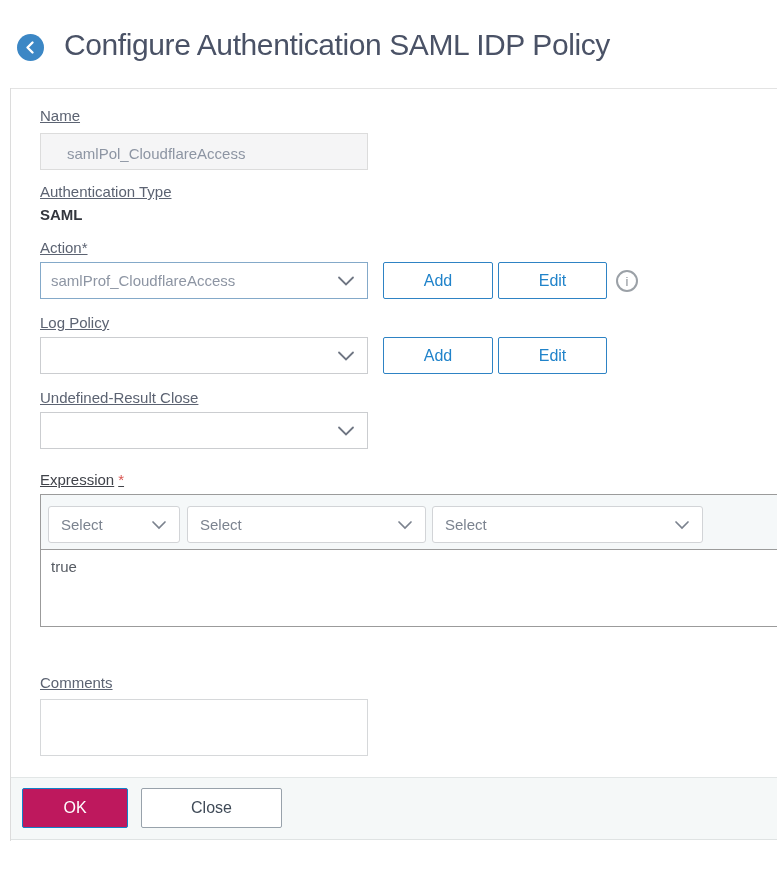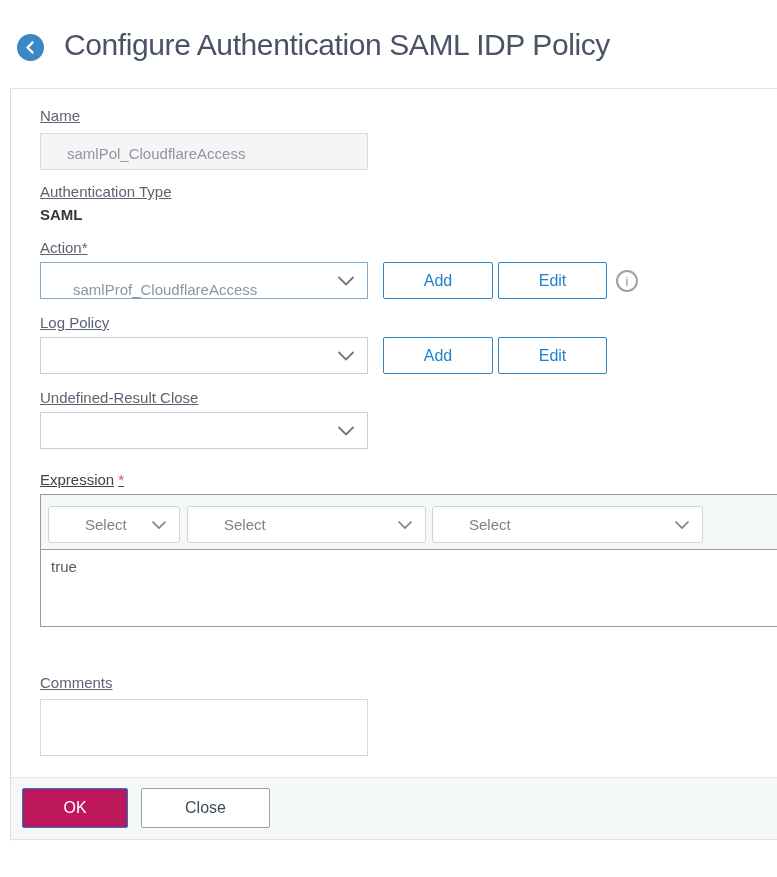--- a/index.html
+++ b/index.html
@@ -47,22 +47,22 @@
   
   .text-input {
     position: absolute; left: 40px; width: 328px; height: 37px;
     border: 1px solid #dcdcdc; background: #f5f5f6;
     color: #8d95a3; font-size: 15px; padding: 4px 10px 0 26px;
     font-family: "Liberation Sans", sans-serif;
   }
   .select-box {
     position: absolute; left: 40px; width: 328px; height: 37px;
     background: #fff; border: 1px solid #cbcdd0;
-    display: flex; align-items: flex-end;
-    padding-left: 32px; cursor: pointer;
+    display: flex; align-items: center;
+    padding-left: 10px; cursor: pointer;
   }
   .select-box.accent { border-color: #84a9c9; }
   .select-box .sel-value { font-size: 15px; color: #8d95a3; }
   .select-box .chev {
     position: absolute; right: 12px; top: 50%;
     transform: translateY(-50%);
     display: flex;
   }
   
   .outline-btn {
@@ -83,21 +83,21 @@
   
   .expr-toolbar {
     position: absolute; left: 40px; top: 494px;
     width: 737px; height: 56px;
     background: #f5f8f9;
     border: 1px solid #9b9b9b; border-right: none;
   }
   .expr-select {
     position: absolute; top: 506px; height: 37px;
     background: #fff; border: 1px solid #d2d4d7; border-radius: 3px;
-    display: flex; align-items: center; padding-left: 36px;
+    display: flex; align-items: center; padding-left: 12px;
     cursor: pointer;
   }
   .expr-select .sel-value { font-size: 15px; color: #7b838f; }
   .expr-select .chev {
     position: absolute; right: 12px; top: 50%;
     transform: translateY(-50%); display: flex;
   }
   .expr-text-wrap {
     position: absolute; left: 40px; top: 550px;
     width: 737px; height: 77px;
@@ -131,21 +131,21 @@
   .ok-btn {
     position: absolute; left: 22px; top: 788px;
     width: 106px; height: 40px;
     background: #be185d; color: #ffffff;
     border: 1px solid #1181c8; border-radius: 2px;
     font-size: 16px; font-family: "Liberation Sans", sans-serif;
     cursor: pointer;
   }
   .close-btn {
     position: absolute; left: 141px; top: 788px;
-    width: 129px; height: 40px;
+    width: 141px; height: 40px;
     background: #ffffff; color: #3f4a57;
     border: 1px solid #98a2ab; border-radius: 2px;
     font-size: 16px; font-family: "Liberation Sans", sans-serif;
     cursor: pointer;
   }
 </style>
 </head>
 <body>
 
 <div class="root">

